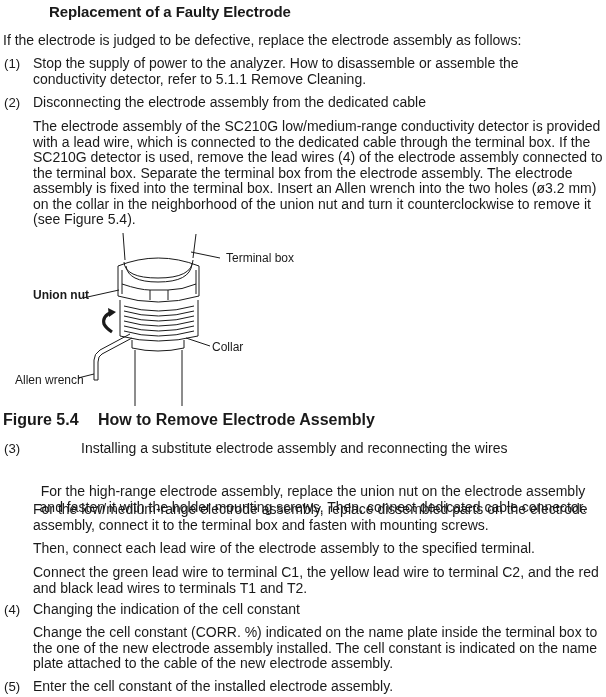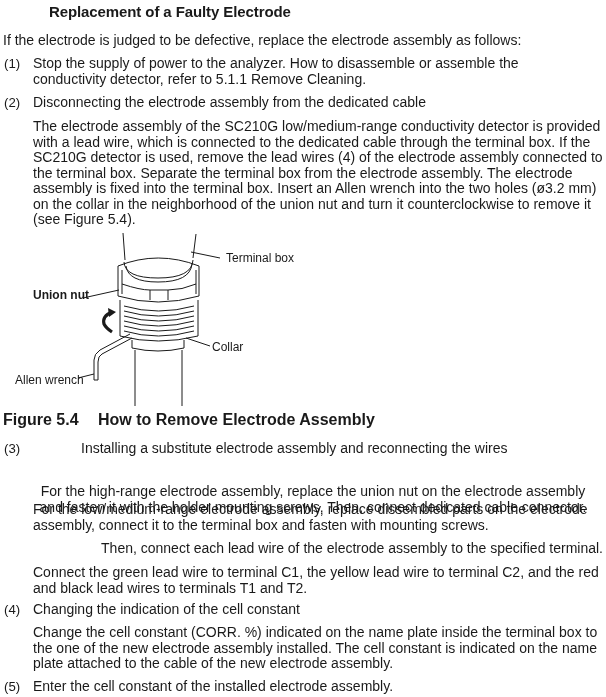--- a/index.html
+++ b/index.html
@@ -102,21 +102,21 @@
       <span class="cap-num">Figure 5.4</span>
       <span class="cap-title">How to Remove Electrode Assembly</span>
     </div>
   </div>
 
   <div>
     <div class="num" style="top:441px;">(3)</div>
     <div class="p body-text" style="top:441px;margin-left:48px;">Installing a substitute electrode assembly and reconnecting the wires</div>
     <div class="p body-text" style="top:484px; width:560px;text-align:center;">For the high-range electrode assembly, replace the union nut on the electrode assembly and fasten it with the holder mounting screws. Then, connect dedicated cable connector.</div>
     <div class="p body-text" style="top:502px; width:560px;">For the low/medium-range electrode assembly, replace dissembled parts on the electrode assembly, connect it to the terminal box and fasten with mounting screws.</div>
-    <div class="p body-text" style="top:541px;text-align:right;">Then, connect each lead wire of the electrode assembly to the specified terminal.</div>
+    <div class="p body-text" style="top:541px;">Then, connect each lead wire of the electrode assembly to the specified terminal.</div>
     <div class="p body-text" style="top:565px; width:570px;">Connect the green lead wire to terminal C1, the yellow lead wire to terminal C2, and the red and black lead wires to terminals T1 and T2.</div>
   </div>
 
   <div>
     <div class="num" style="top:602px;">(4)</div>
     <div class="p body-text" style="top:602px;">Changing the indication of the cell constant</div>
     <div class="p body-text" style="top:625px; width:572px;">Change the cell constant (CORR. %) indicated on the name plate inside the terminal box to the one of the new electrode assembly installed. The cell constant is indicated on the name plate attached to the cable of the new electrode assembly.</div>
   </div>
 
   <div>

